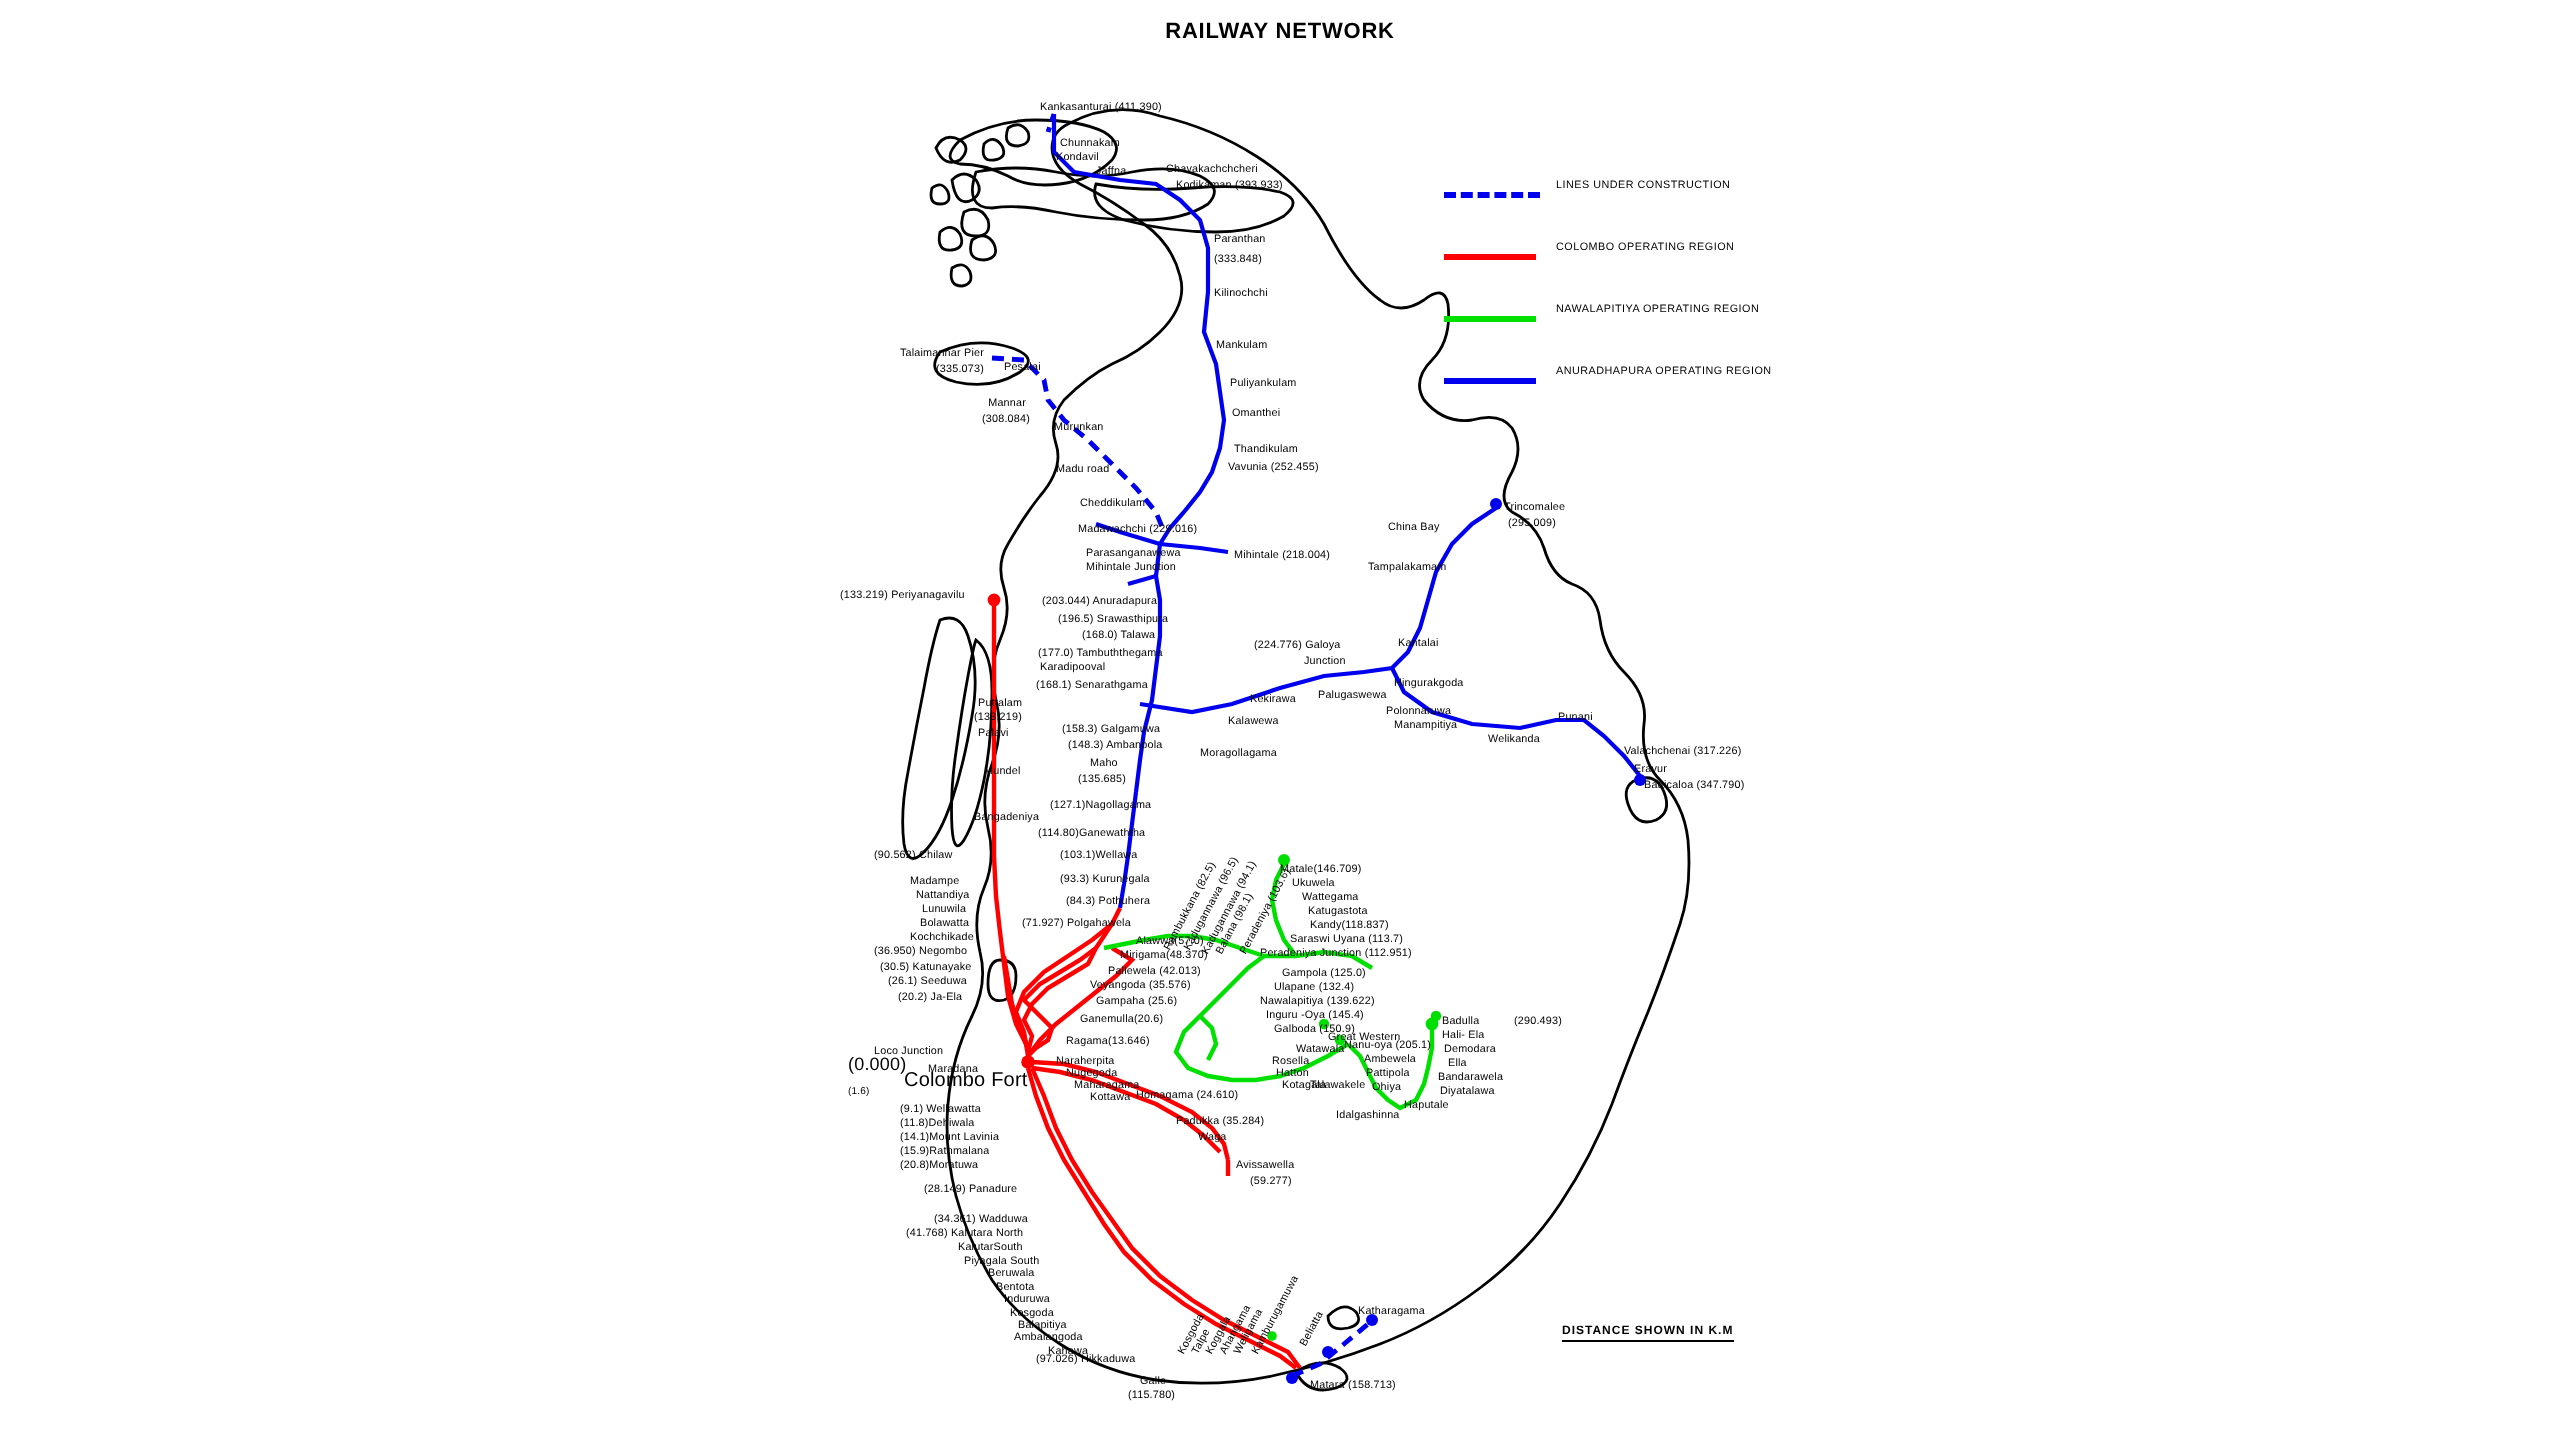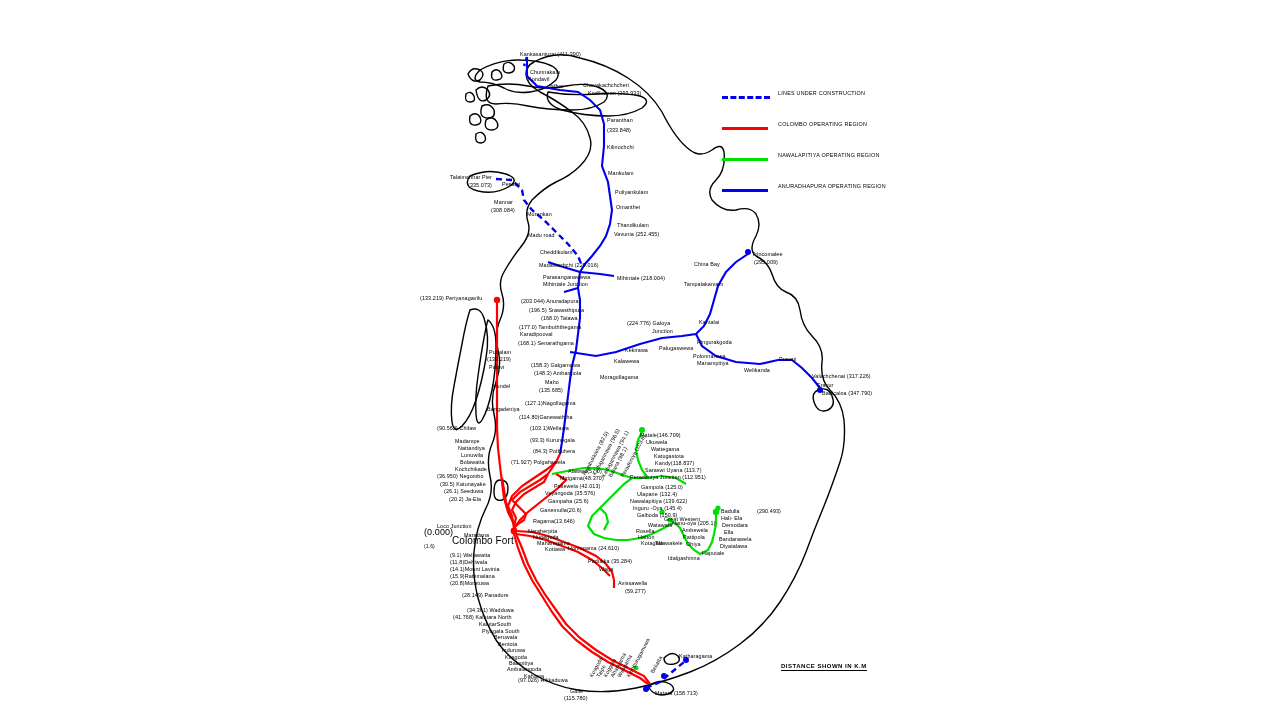--- a/index.html
+++ b/index.html
@@ -32,20 +32,21 @@
   #distnote{
     position:absolute;left:781px;top:663px;font-size:6px;font-weight:bold;
     letter-spacing:.5px;border-bottom:1px solid #000;padding-bottom:1px;
   }
 </style>
 </head>
 <body>
 
 <div id="stage">
 
+  <div id="title">RAILWAY NETWORK</div>
 
   <svg class="map" viewBox="0 0 1280 720">
 
     <g fill="none" stroke="#000" stroke-width="1.4">
       <path d="M534 62 Q556 50 580 58 Q606 64 628 78 Q650 92 662 112
                Q676 140 690 150 Q700 158 712 150 Q722 142 724 152
                Q726 170 716 180 Q706 190 712 200 Q722 212 736 210
                Q750 206 756 214 Q762 224 756 236 Q748 250 756 256
                Q768 262 772 274 Q776 288 786 292 Q798 296 800 310
                Q802 326 812 336 Q824 348 822 362 Q820 380 830 390

